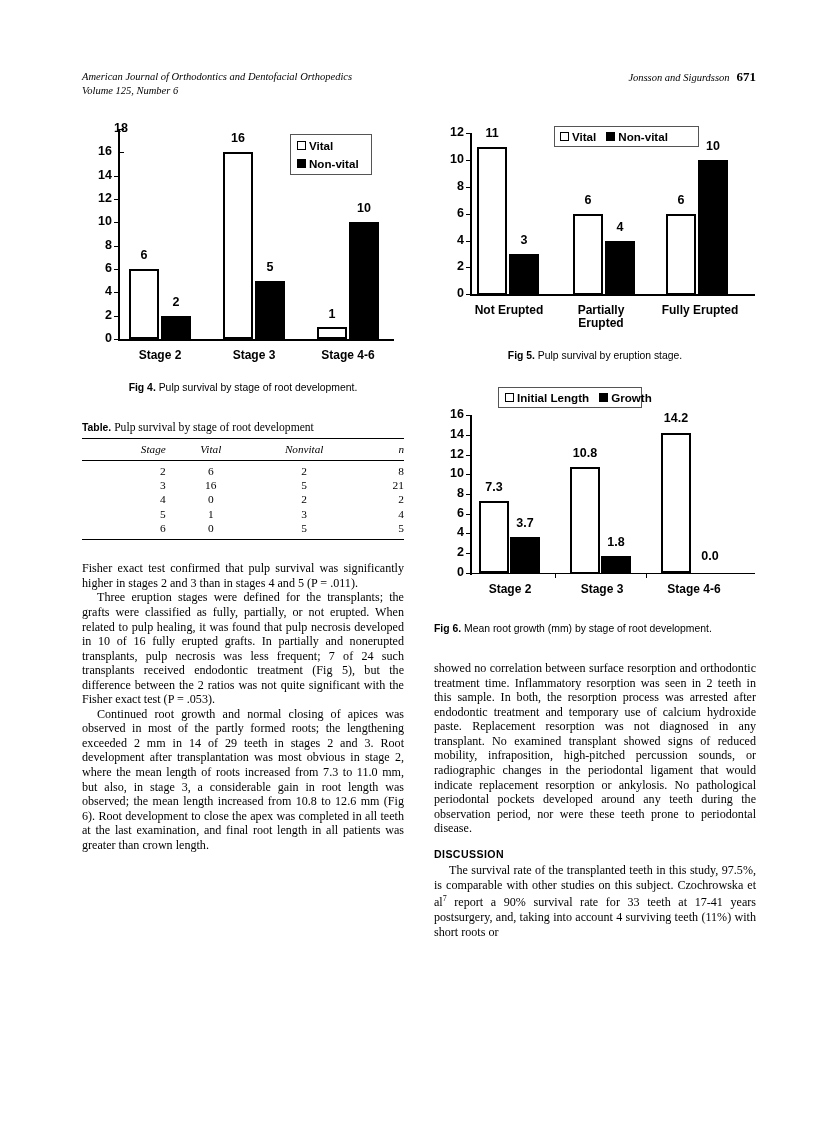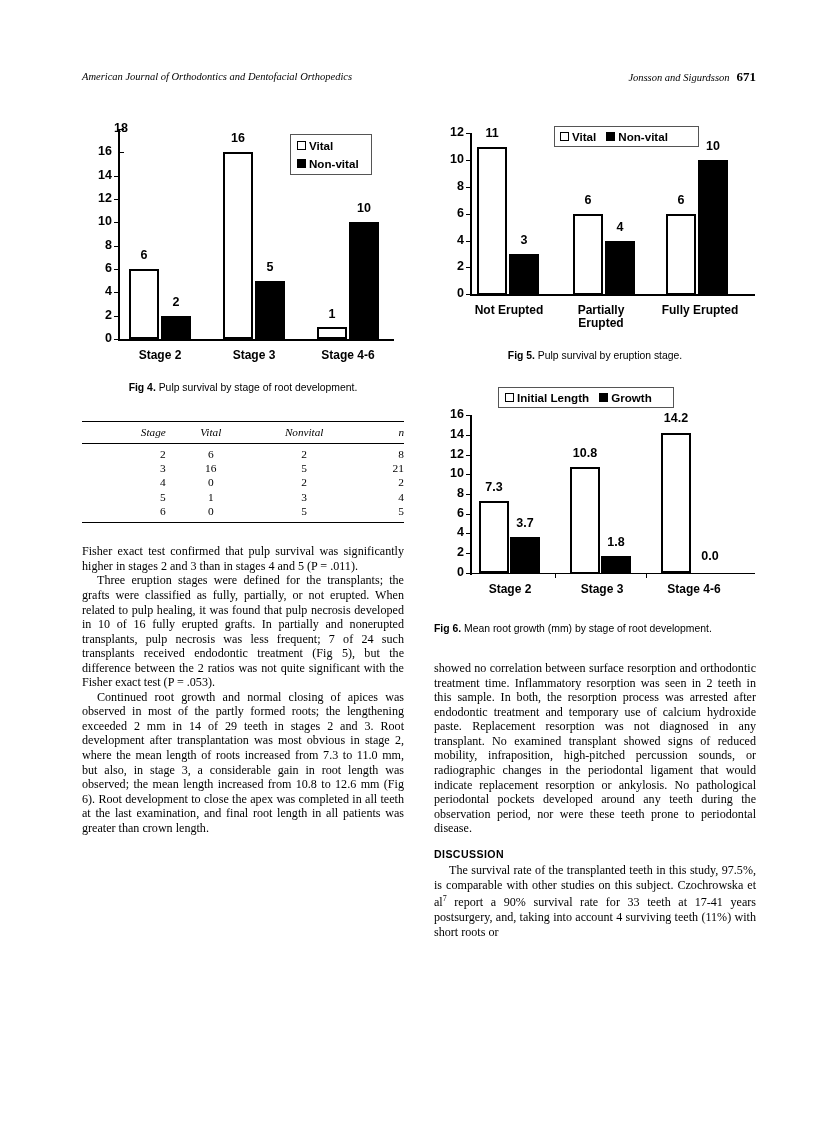--- a/index.html
+++ b/index.html
@@ -216,20 +216,21 @@
   .sup { font-size: 8px; vertical-align: super; }
 </style>
 </head>
 <body>
 
 <div class="page">
 
   <div class="runhead">
     <div class="runhead-left">
       <div>American Journal of Orthodontics and Dentofacial Orthopedics</div>
+      <div>Volume 125, Number 6</div>
     </div>
     <div class="runhead-right">
       <div>
         <span class="journal-authors">Jonsson and Sigurdsson</span><span class="pageno">671</span>
       </div>
     </div>
     <div class="clear"></div>
   </div>
 
   <div class="col-left">
@@ -290,20 +291,24 @@
         </div>
       </div>
     </div>
 
     <div class="fig-caption cap-center" style="margin-top:16px;">
       <b>Fig 4.</b>
       <span>Pulp survival by stage of root development.</span>
     </div>
 
     <div class="tbl-wrap" style="margin-top:26px;">
+      <div class="tbl-title">
+        <span class="tbl-word">Table.</span>
+        <span>Pulp survival by stage of root development</span>
+      </div>
       <table class="data">
         <thead>
           <tr>
             <th class="c-stage">Stage</th>
             <th class="c-vital">Vital</th>
             <th class="c-nonvital">Nonvital</th>
             <th class="c-n">n</th>
           </tr>
         </thead>
         <tbody>
@@ -410,21 +415,21 @@
       </div>
     </div>
 
     <div class="fig-caption cap-center" style="margin-top:14px;">
       <b>Fig 5.</b>
       <span>Pulp survival by eruption stage.</span>
     </div>
 
     <div class="chart" style="position:relative;width:322px;height:226px;margin-top:24px;">
 
-      <div class="legend-box" style="left:64px;top:0px;width:176px;padding:2px 6px;">
+      <div class="legend-box" style="left:64px;top:0px;width:144px;padding:2px 6px;">
         <div class="legend-inline">
           <div class="legend-row">
             <span class="swatch open"></span>
             <span>Initial Length</span>
           </div>
           <div class="legend-row">
             <span class="swatch solid"></span>
             <span>Growth</span>
           </div>
         </div>

